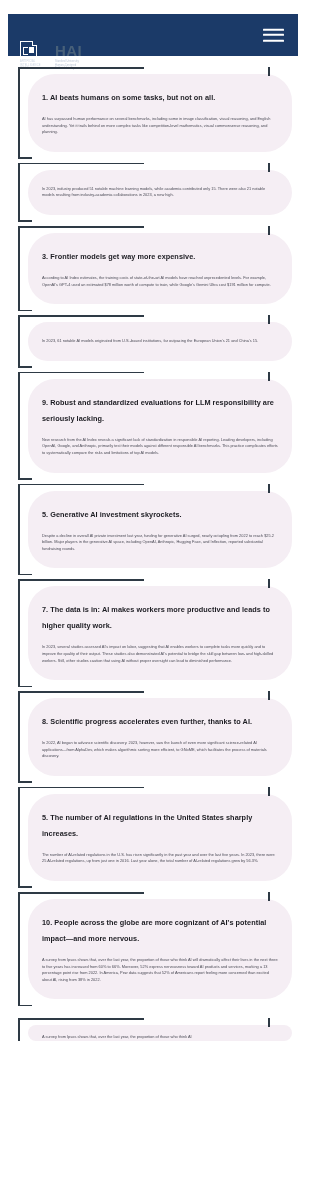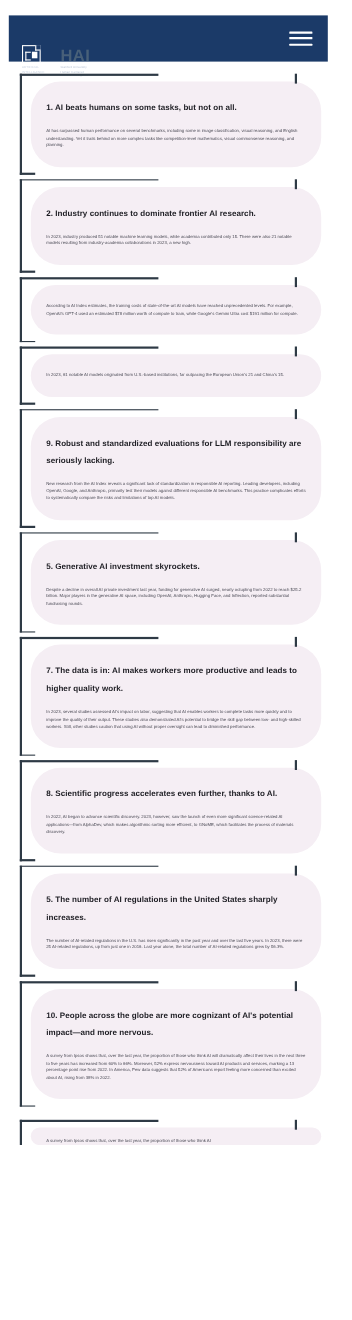--- a/index.html
+++ b/index.html
@@ -184,30 +184,30 @@
         <div class="card-title">1. AI beats humans on some tasks, but not on all.</div>
         <div class="card-body">AI has surpassed human performance on several benchmarks, including some in image classification, visual reasoning, and English understanding. Yet it trails behind on more complex tasks like competition-level mathematics, visual commonsense reasoning, and planning.</div>
       </div>
     </div>
     <div class="card-wrap">
       <span class="bracket-left"></span>
       <span class="bracket-foot-top"></span>
       <span class="bracket-foot-bottom"></span>
       <span class="bracket-tick"></span>
       <div class="card">
-        <div class="card-title">2. Industry continues to dominate frontier AI research.</div>
         <div class="card-body">In 2023, industry produced 51 notable machine learning models, while academia contributed only 15. There were also 21 notable models resulting from industry-academia collaborations in 2023, a new high.</div>
       </div>
     </div>
     <div class="card-wrap">
       <span class="bracket-left"></span>
       <span class="bracket-foot-top"></span>
       <span class="bracket-foot-bottom"></span>
       <span class="bracket-tick"></span>
       <div class="card">
+        <div class="card-title">3. Frontier models get way more expensive.</div>
         <div class="card-body">According to AI Index estimates, the training costs of state-of-the-art AI models have reached unprecedented levels. For example, OpenAI's GPT-4 used an estimated $78 million worth of compute to train, while Google's Gemini Ultra cost $191 million for compute.</div>
       </div>
     </div>
     <div class="card-wrap">
       <span class="bracket-left"></span>
       <span class="bracket-foot-top"></span>
       <span class="bracket-foot-bottom"></span>
       <span class="bracket-tick"></span>
       <div class="card">
         <div class="card-body">In 2023, 61 notable AI models originated from U.S.-based institutions, far outpacing the European Union's 21 and China's 15.</div>

